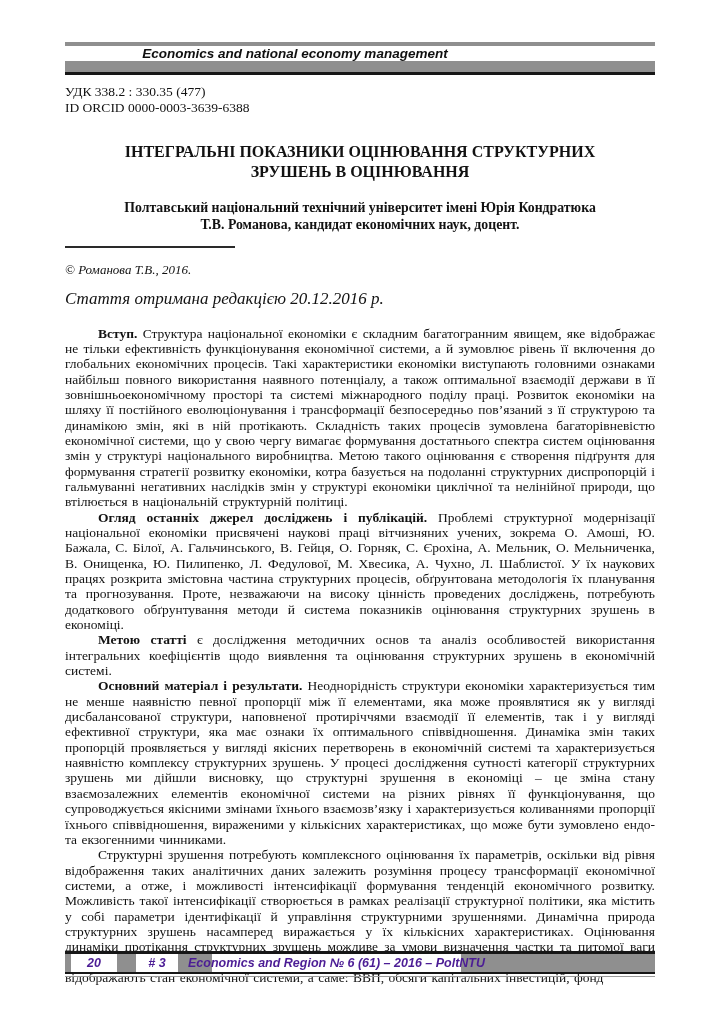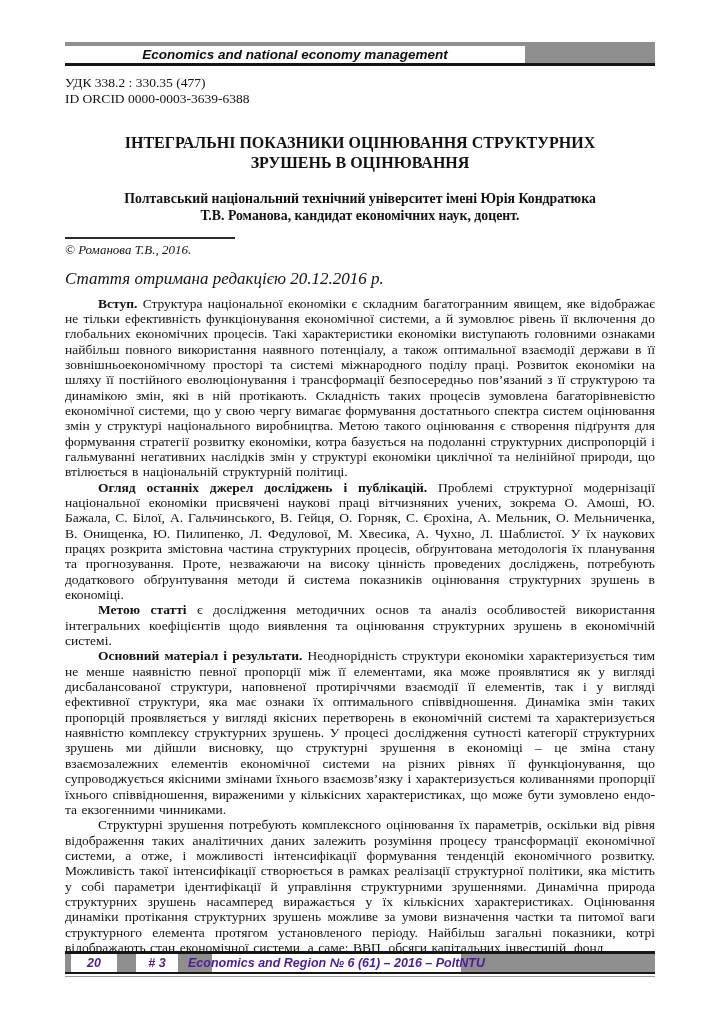--- a/index.html
+++ b/index.html
@@ -11,21 +11,21 @@
     background: #ffffff;
     overflow: hidden;
     font-family: "Liberation Serif", serif;
     color: #121212;
   }
   .content { position: absolute; left: 65px; width: 590px; top: 0; }
 
   
   .header-band { margin-top: 42px; }
   .band-top-rule { height: 4px; background: #8f8f8f; }
-  .header-row { display: flex; height: 17px; }
+  .header-row { display: flex; height: 26px; flex-direction: column; }
   .header-cell-white {
     width: 460px; background: #ffffff;
     display: flex; align-items: center; justify-content: center;
   }
   .running-head {
     font-family: "Liberation Sans", sans-serif;
     font-style: italic; font-weight: bold;
     font-size: 13.5px; color: #101010; white-space: nowrap;
   }
   .header-cell-gray { flex: 1; background: #8f8f8f; }
@@ -39,25 +39,25 @@
     margin-top: 27px; text-align: center;
     font-weight: bold; font-size: 16px; line-height: 19.5px;
   }
   .authors {
     margin-top: 19px; text-align: center;
     font-weight: bold; font-size: 13.8px; line-height: 16.5px;
   }
 
   
   .copyright-rule { margin-top: 13px; width: 170px; height: 1.5px; background: #2a2a2a; }
-  .copyright-line { margin-top: 3px; font-style: italic; font-size: 13px; line-height: 15px; }
+  .copyright-line { margin-top: 14px; font-style: italic; font-size: 13px; line-height: 15px; }
   .received-line { margin-top: 14px; font-style: italic; font-size: 17px; line-height: 15px; }
 
   
-  .body-text { margin-top: 10px; }
+  .body-text { margin-top: 20px; }
   .body-text p {
     font-size: 13.5px; line-height: 15.35px;
     text-align: justify; text-indent: 33px;
     word-spacing: 1px;
   }
 
   
   .footer-band { position: absolute; left: 65px; width: 590px; top: 951px; }
   .footer-top-rule { height: 2.5px; background: #161616; }
   .footer-row { display: flex; height: 18px; background: #8f8f8f; align-items: stretch; }

